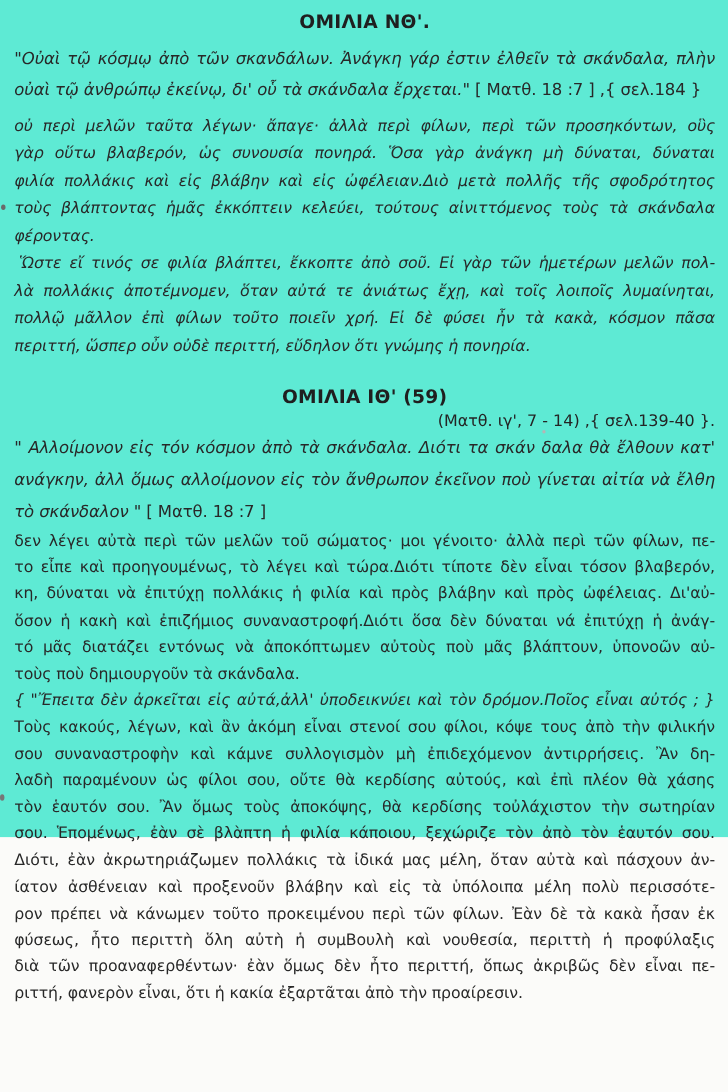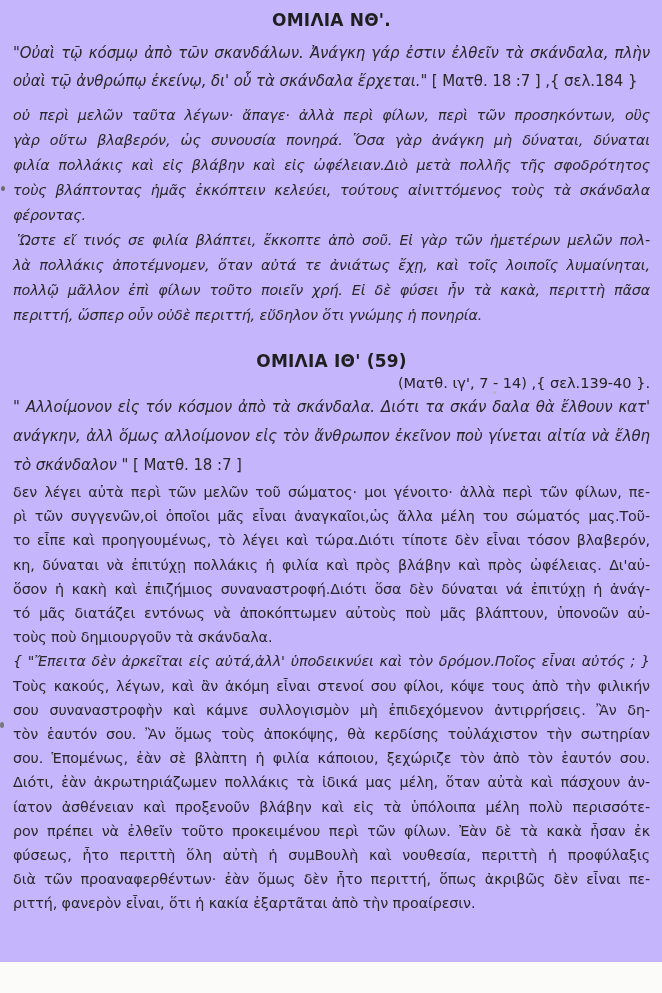--- a/index.html
+++ b/index.html
@@ -10,24 +10,24 @@
   body {
     width: 662px;
     height: 993px;
     overflow: hidden;
     font-family: "DejaVu Sans", "Liberation Sans", sans-serif;
     color: #282828;
   }
   .page {
     position: relative;
     width: 662px;
-    height: 962px;
+    height: 761px;
     box-sizing: border-box;
     padding: 8px 12px 0 13px;
-    background: #c4b5fd;
+    background: #5eead4;
   }
   .title {
     font-size: 17px;
     line-height: 24px;
     font-weight: bold;
     text-align: center;
     color: #1f1f1f;
     margin: 0 0 7px 0;
     letter-spacing: 0.2px;
   }
@@ -103,51 +103,51 @@
     </div>
 
   <div class="body-italic">
       <div class="line justify">οὐ περὶ μελῶν ταῦτα λέγων· ἄπαγε· ἀλλὰ περὶ φίλων, περὶ τῶν προσηκόντων, οὓς</div>
       <div class="line justify">γὰρ οὕτω βλαβερόν, ὡς συνουσία πονηρά. Ὅσα γὰρ ἀνάγκη μὴ δύναται, δύναται</div>
       <div class="line justify">φιλία πολλάκις καὶ εἰς βλάβην καὶ εἰς ὠφέλειαν.Διὸ μετὰ πολλῆς τῆς σφοδρότητος</div>
       <div class="line justify">τοὺς βλάπτοντας ἡμᾶς ἐκκόπτειν κελεύει, τούτους αἰνιττόμενος τοὺς τὰ σκάνδαλα</div>
       <div class="line">φέροντας.</div>
       <div class="line indent justify">Ὥστε εἴ τινός σε φιλία βλάπτει, ἔκκοπτε ἀπὸ σοῦ. Εἰ γὰρ τῶν ἡμετέρων μελῶν πολ-</div>
       <div class="line justify">λὰ πολλάκις ἀποτέμνομεν, ὅταν αὐτά τε ἀνιάτως ἔχῃ, καὶ τοῖς λοιποῖς λυμαίνηται,</div>
-      <div class="line justify">πολλῷ μᾶλλον ἐπὶ φίλων τοῦτο ποιεῖν χρή. Εἰ δὲ φύσει ἦν τὰ κακὰ, περιττὴ πᾶσα</div>
+      <div class="line justify">πολλῷ μᾶλλον ἐπὶ φίλων τοῦτο ποιεῖν χρή. Εἰ δὲ φύσει ἦν τὰ κακὰ, κόσμον πᾶσα</div>
       <div class="line">περιττή, ὥσπερ οὖν οὐδὲ περιττή, εὔδηλον ὅτι γνώμης ἡ πονηρία.</div>
     </div>
 
   <h2 class="title t2">ΟΜΙΛΙΑ ΙΘ' (59)</h2>
   <div class="subtitle">(Ματθ. ιγ', 7 - 14) ,{ σελ.139-40 }.</div>
 
   <div class="quote q2">
       <div class="line justify"><span>" Αλλοίμονον εἰς τόν κόσμον ἀπὸ τὰ σκάνδαλα. Διότι τα σκάν δαλα θὰ ἔλθουν κατ'</span></div>
       <div class="line justify"><span>ανάγκην, ἀλλ ὅμως αλλοίμονον εἰς τὸν ἄνθρωπον ἐκεῖνον ποὺ γίνεται αἰτία νὰ ἔλθη</span></div>
       <div class="line"><span>τὸ σκάνδαλον "</span><span class="qref"> [ Ματθ. 18 :7 ]</span></div>
     </div>
 
   <div class="body-upright">
       <div class="line justify">δεν λέγει αὐτὰ περὶ τῶν μελῶν τοῦ σώματος· μοι γένοιτο· ἀλλὰ περὶ τῶν φίλων, πε-</div>
-      <div class="line justify">ρὶ τῶν συγγενῶν,οἱ ὁποῖοι μᾶς εἶναι ἀναγκαῖοι,ὡς ἄλλα μέλη του σώματός μας.Τοῦ-</div>
       <div class="line justify">το εἶπε καὶ προηγουμένως, τὸ λέγει καὶ τώρα.Διότι τίποτε δὲν εἶναι τόσον βλαβερόν,</div>
       <div class="line justify">κη, δύναται νὰ ἐπιτύχῃ πολλάκις ἡ φιλία καὶ πρὸς βλάβην καὶ πρὸς ὠφέλειας. Δι'αὐ-</div>
       <div class="line justify">ὅσον ἡ κακὴ καὶ ἐπιζήμιος συναναστροφή.Διότι ὅσα δὲν δύναται νά ἐπιτύχῃ ἡ ἀνάγ-</div>
       <div class="line justify">τό μᾶς διατάζει εντόνως νὰ ἀποκόπτωμεν αὐτοὺς ποὺ μᾶς βλάπτουν, ὑπονοῶν αὐ-</div>
       <div class="line">τοὺς ποὺ δημιουργοῦν τὰ σκάνδαλα.</div>
     </div>
 
   <div class="bracket-line">{ "Ἔπειτα δὲν ἀρκεῖται εἰς αὐτά,ἀλλ' ὑποδεικνύει καὶ τὸν δρόμον.Ποῖος εἶναι αὐτός ; }</div>
 
   <div class="body-upright">
       <div class="line justify">Τοὺς κακούς, λέγων, καὶ ἂν ἀκόμη εἶναι στενοί σου φίλοι, κόψε τους ἀπὸ τὴν φιλικήν</div>
       <div class="line justify">σου συναναστροφὴν καὶ κάμνε συλλογισμὸν μὴ ἐπιδεχόμενον ἀντιρρήσεις. Ἂν δη-</div>
+      <div class="line justify">λαδὴ παραμένουν ὡς φίλοι σου, οὔτε θὰ κερδίσης αὐτούς, καὶ ἐπὶ πλέον θὰ χάσης</div>
       <div class="line justify">τὸν ἑαυτόν σου. Ἂν ὅμως τοὺς ἀποκόψης, θὰ κερδίσης τοὐλάχιστον τὴν σωτηρίαν</div>
       <div class="line justify">σου. Ἑπομένως, ἐὰν σὲ βλὰπτη ἡ φιλία κάποιου, ξεχώριζε τὸν ἀπὸ τὸν ἑαυτόν σου.</div>
       <div class="line justify">Διότι, ἐὰν ἀκρωτηριάζωμεν πολλάκις τὰ ἰδικά μας μέλη, ὅταν αὐτὰ καὶ πάσχουν ἀν-</div>
       <div class="line justify">ίατον ἀσθένειαν καὶ προξενοῦν βλάβην καὶ εἰς τὰ ὑπόλοιπα μέλη πολὺ περισσότε-</div>
-      <div class="line justify">ρον πρέπει νὰ ἐλθεῖν τοῦτο προκειμένου περὶ τῶν φίλων. Ἐὰν δὲ τὰ κακὰ ἦσαν ἐκ</div>
+      <div class="line justify">ρον πρέπει νὰ κάνωμεν τοῦτο προκειμένου περὶ τῶν φίλων. Ἐὰν δὲ τὰ κακὰ ἦσαν ἐκ</div>
       <div class="line justify">φύσεως, ἦτο περιττὴ ὅλη αὐτὴ ἡ συμΒουλὴ καὶ νουθεσία, περιττὴ ἡ προφύλαξις</div>
       <div class="line justify">διὰ τῶν προαναφερθέντων· ἐὰν ὅμως δὲν ἦτο περιττή, ὅπως ἀκριβῶς δὲν εἶναι πε-</div>
       <div class="line">ριττή, φανερὸν εἶναι, ὅτι ἡ κακία ἐξαρτᾶται ἀπὸ τὴν προαίρεσιν.</div>
     </div>
 
 </div>
 
 </body></html>

